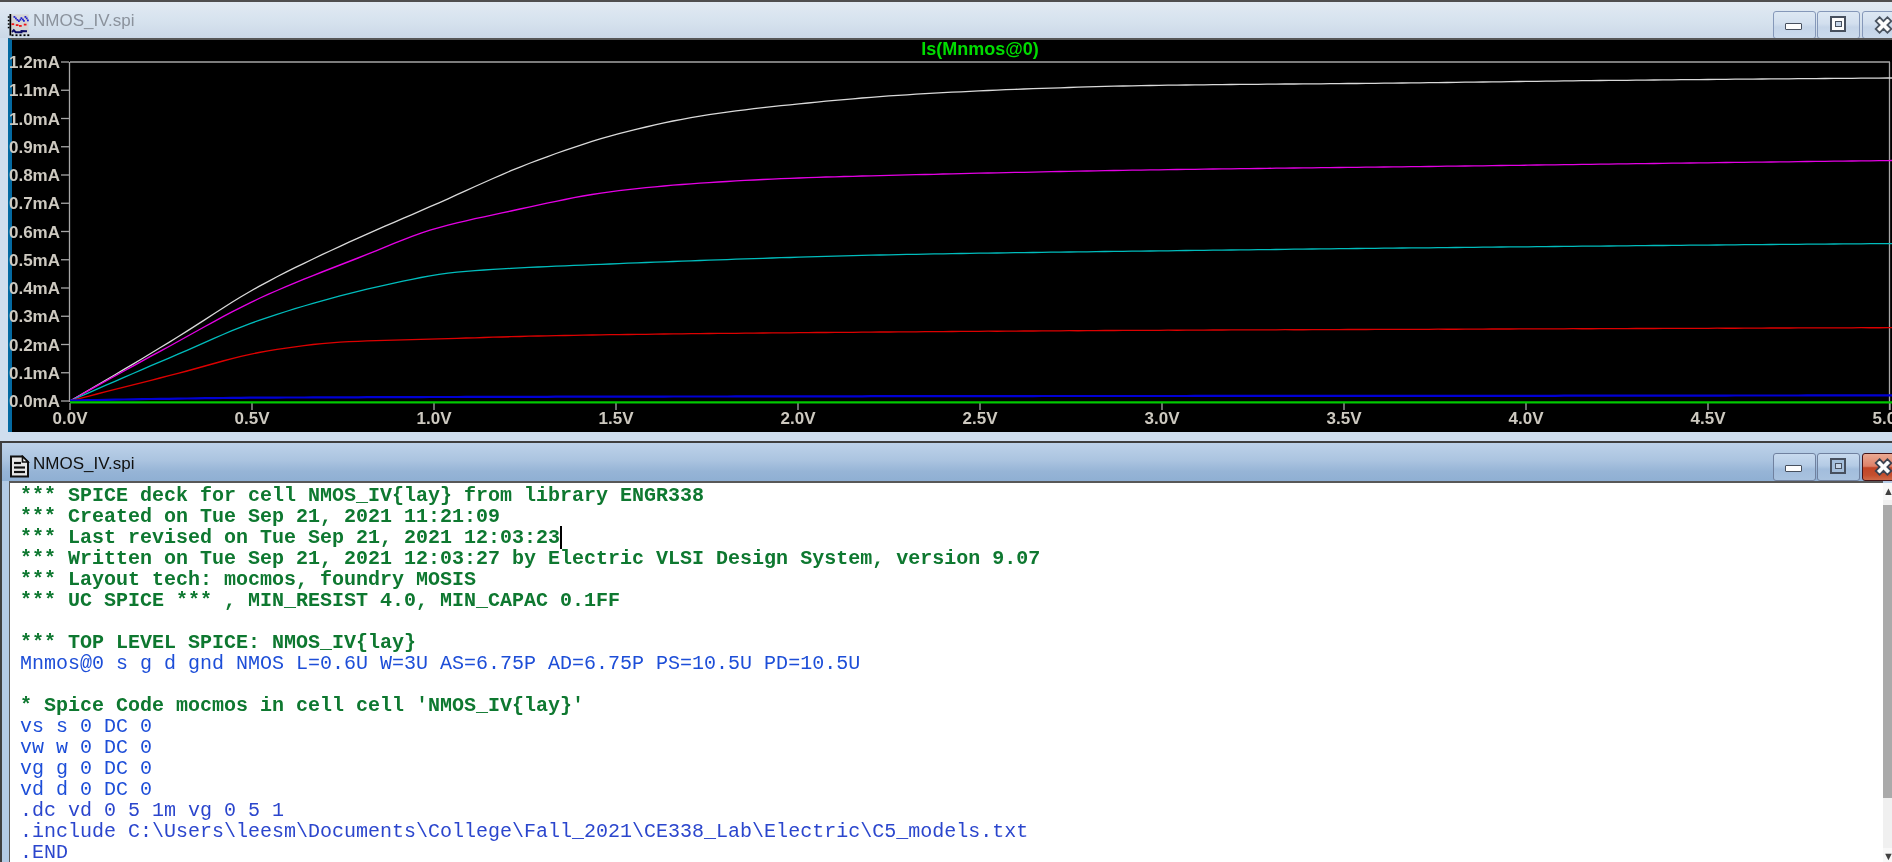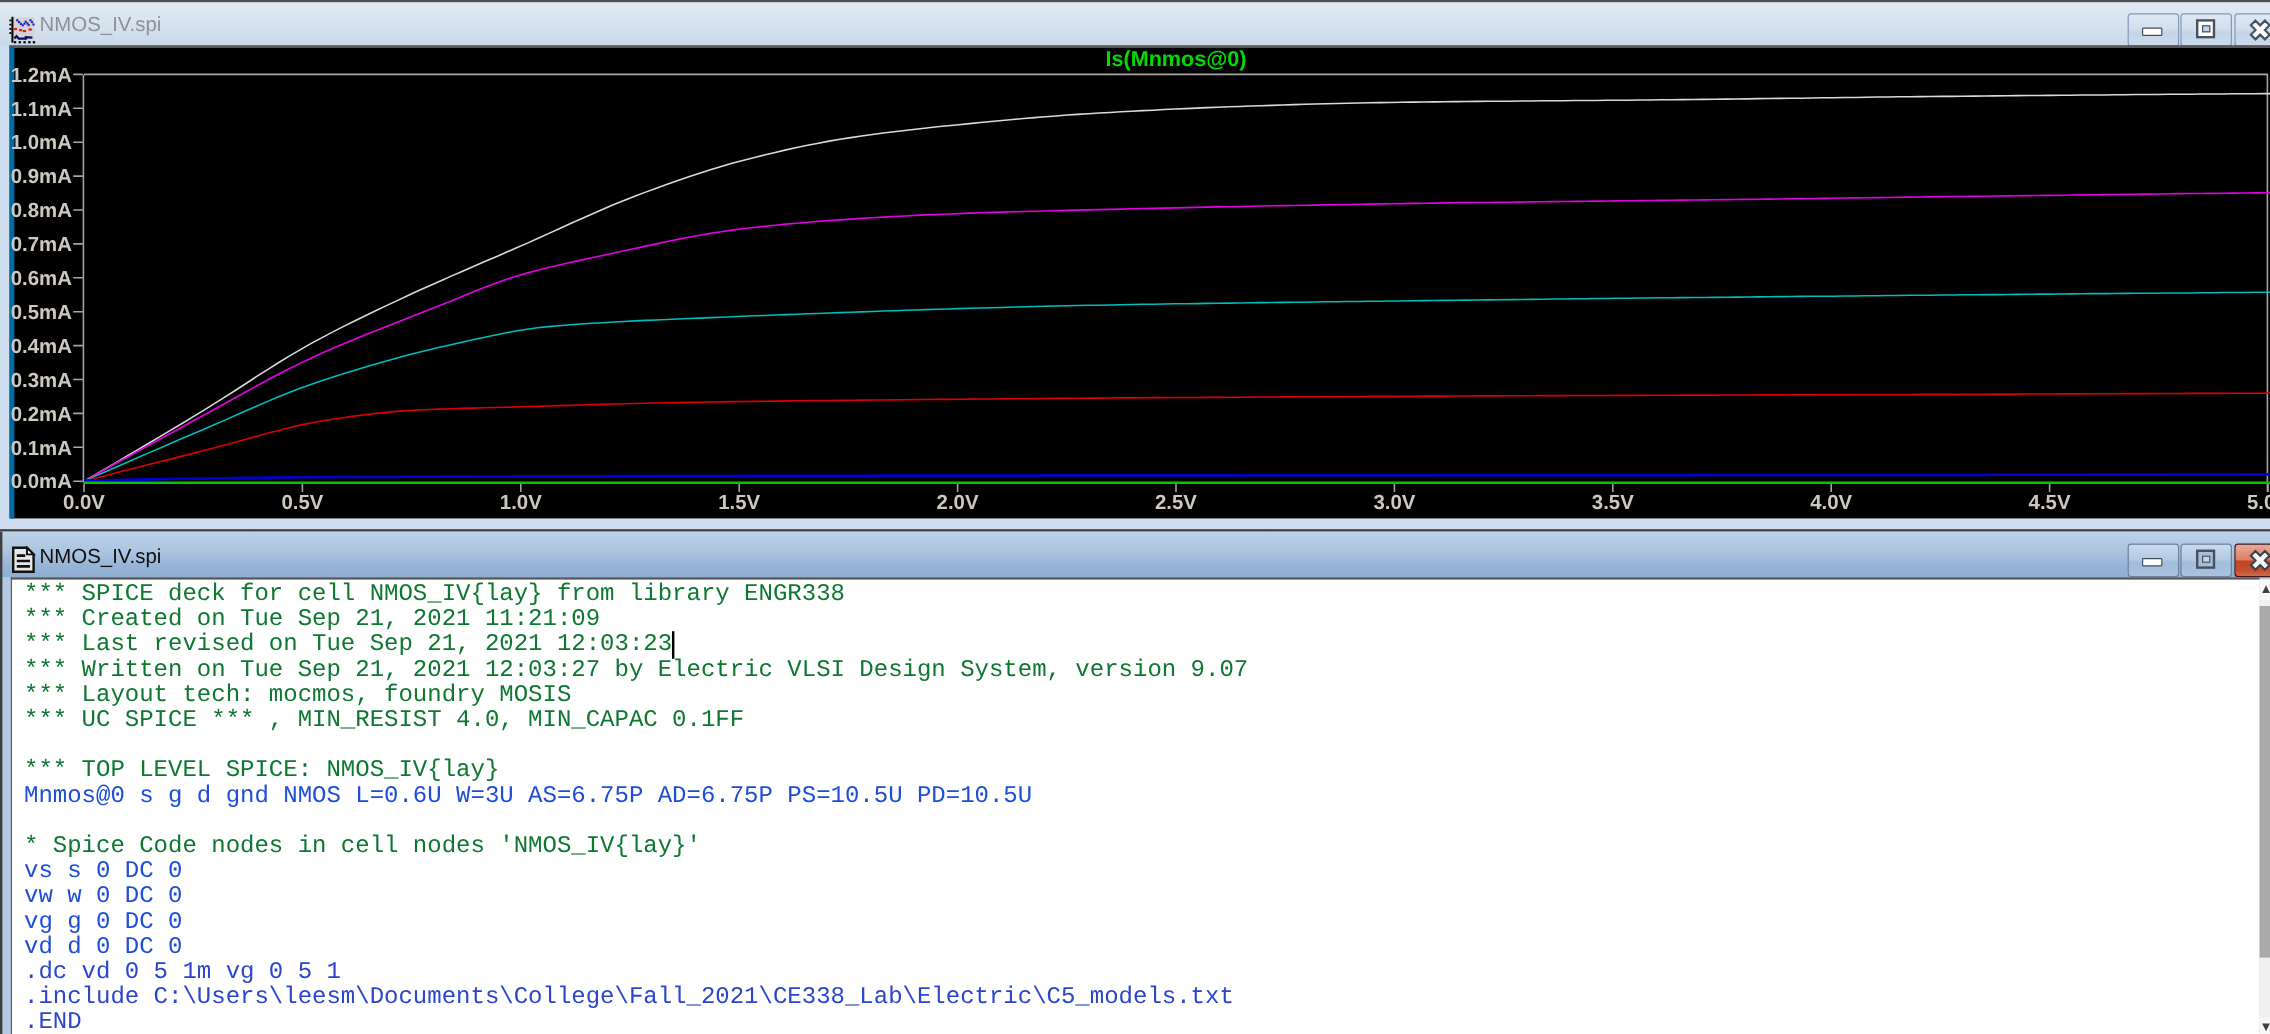--- a/index.html
+++ b/index.html
@@ -25,21 +25,21 @@
 .al{font:bold 17px "Liberation Sans",sans-serif;fill:#cdc9c0;}
 .ti{font:bold 18px "Liberation Sans",sans-serif;fill:#00dc00;}
 
 #w2{top:441px;height:421px;background:#b3cae4;border-top:2px solid #3f3f3f;}
 #w2 .tbar{position:absolute;left:0;top:0;width:100%;height:38px;
   background:linear-gradient(#bdd2e9,#abc4e0 45%,#96b4d6 75%,#8fafd3);}
 #w2 .title{position:absolute;left:33px;top:11px;font-size:17px;color:#10100f;}
 #w2 .btn{top:10px;}
 #edit{position:absolute;left:9px;top:38px;width:1873px;height:381px;background:#fff;border-top:2px solid #585858;border-left:1px solid #585858;overflow:hidden;}
 pre{margin:0;position:absolute;left:10px;top:2px;font:20px/21px "Liberation Mono",monospace;letter-spacing:0px;}
-.g{color:#0e7830;}
+.g{color:#0e7830;font-weight:bold;}
 .k{color:#1d4ed8;}
 .b{color:#2b46cd;}
 
 #sb{position:absolute;left:1883px;top:40px;width:9px;height:382px;background:#f0f0f0;}
 #sb .ar{position:absolute;left:0;width:9px;height:17px;background:#f8f8f8;color:#404040;font-size:11px;text-align:center;line-height:17px;}
 #sb .thumb{position:absolute;left:0;top:22px;width:9px;height:293px;background:#aaa;}
 
 .icon{position:absolute;left:9px;width:21px;height:22px;}
 </style></head>
 <body>
@@ -183,21 +183,21 @@
 <pre><span class="g">*** SPICE deck for cell NMOS_IV{lay} from library ENGR338
 *** Created on Tue Sep 21, 2021 11:21:09
 *** Last revised on Tue Sep 21, 2021 12:03:23<span style="border-right:2px solid #000">​</span>
 *** Written on Tue Sep 21, 2021 12:03:27 by Electric VLSI Design System, version 9.07
 *** Layout tech: mocmos, foundry MOSIS
 *** UC SPICE *** , MIN_RESIST 4.0, MIN_CAPAC 0.1FF</span>
 
 <span class="g">*** TOP LEVEL SPICE: NMOS_IV{lay}</span>
 <span class="k">Mnmos@0 s g d gnd NMOS L=0.6U W=3U AS=6.75P AD=6.75P PS=10.5U PD=10.5U</span>
 
-<span class="g">* Spice Code nodes in cell nodes 'NMOS_IV{lay}'</span>
+<span class="g">* Spice Code mocmos in cell cell 'NMOS_IV{lay}'</span>
 <span class="k">vs s 0 DC 0
 vw w 0 DC 0
 vg g 0 DC 0
 vd d 0 DC 0</span>
 <span class="b">.dc vd 0 5 1m vg 0 5 1
 .include C:\Users\leesm\Documents\College\Fall_2021\CE338_Lab\Electric\C5_models.txt
 .END</span></pre>
   </div>
   <div id="sb">
     <div class="ar" style="top:0">▲</div>

